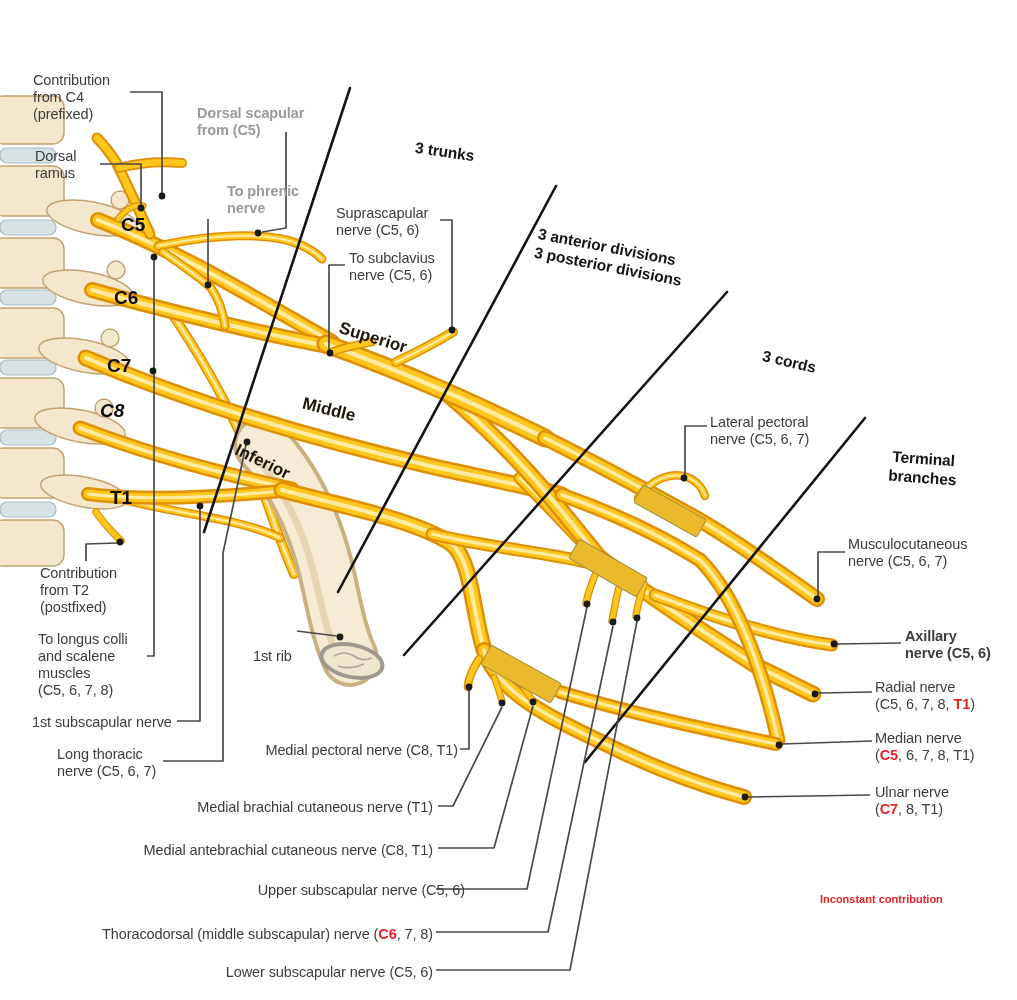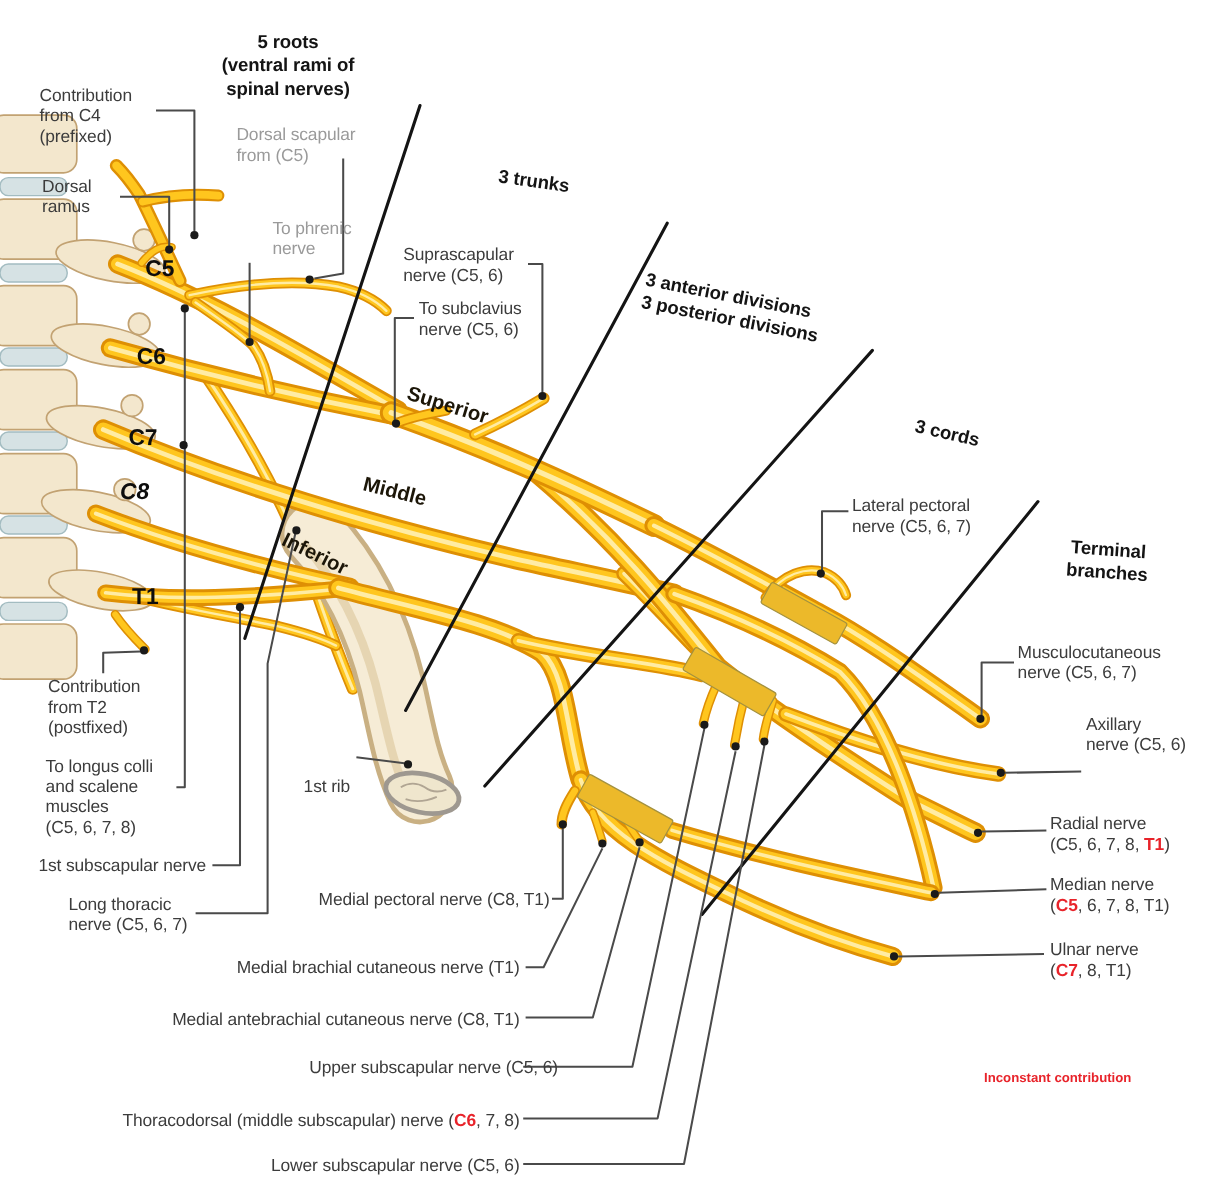--- a/index.html
+++ b/index.html
@@ -1,21 +1,21 @@
 <!DOCTYPE html>
 <html><head>
 <meta charset="utf-8">
 <style>
   html,body{margin:0;padding:0;background:#fff;}
   #stage{position:relative;width:1017px;height:1000px;background:#ffffff;overflow:hidden;
          font-family:"Liberation Sans",sans-serif;}
   #art{position:absolute;left:0;top:0;}
   .lbl{position:absolute;font-size:14.5px;line-height:1.18;color:#3c3c3c;letter-spacing:-0.1px;white-space:nowrap;}
   .lbl .ln{display:block;}
-  .gray{color:#9a9a9a;}
+  .gray{color:#9a9a9a;font-weight:bold;}
   .rt{text-align:right;}
   .ctr{text-align:center;}
   .hdr{font-weight:bold;color:#141414;font-size:15.5px;line-height:1.25;}
   .level{position:absolute;font-weight:bold;font-size:19px;color:#0d0d0d;letter-spacing:0;}
   .trunkname{position:absolute;font-weight:bold;font-size:17px;color:#1c1608;}
   .red{color:#e8232a;font-weight:bold;}
   .legend{position:absolute;font-weight:bold;font-size:11px;color:#e8232a;margin-left:48px;}
   .nO{fill:none;stroke:#de8f04;stroke-linecap:round;}
   .nF{fill:none;stroke:#ffc61e;stroke-linecap:round;}
   .nH{fill:none;stroke:#fff0b2;stroke-linecap:round;opacity:.9;}
@@ -311,25 +311,20 @@
         <circle class="dot" cx="533" cy="702" r="3.4"></circle>
       <polyline class="ldr" points="436,889 527,889 587,607"></polyline>
         <circle class="dot" cx="587" cy="604" r="3.4"></circle>
       <polyline class="ldr" points="436,932 548,932 613,626"></polyline>
         <circle class="dot" cx="613" cy="622" r="3.4"></circle>
       <polyline class="ldr" points="436,970 570,970 637,621"></polyline>
         <circle class="dot" cx="637" cy="618" r="3.4"></circle>
     </g>
   </svg>
 
-  <div class="lbl hdr ctr" style="left:155px;top:26px;width:170px;">
-    <span class="ln">5 roots</span>
-    <span class="ln">(ventral rami of</span>
-    <span class="ln">spinal nerves)</span>
-  </div>
   <div class="lbl hdr" style="left:415px;top:142px;transform:rotate(8deg);">3 trunks</div>
   <div class="lbl hdr" style="left:540px;top:224px;transform:rotate(11deg);transform-origin:left top;">
     <span class="ln">3 anterior divisions</span>
     <span class="ln">3 posterior divisions</span>
   </div>
   <div class="lbl hdr" style="left:762px;top:352px;transform:rotate(13deg);">3 cords</div>
   <div class="lbl hdr ctr" style="left:878px;top:449px;width:90px;transform:rotate(4deg);">
     <span class="ln">Terminal</span>
     <span class="ln">branches</span>
   </div>
@@ -388,21 +383,21 @@
   <div class="lbl" style="left:253px;top:624px;margin-top:24px;">1st rib</div>
 
   <div class="lbl" style="left:710px;top:414px;">
     <span class="ln">Lateral pectoral</span>
     <span class="ln">nerve (C5, 6, 7)</span>
   </div>
   <div class="lbl" style="left:848px;top:536px;">
     <span class="ln">Musculocutaneous</span>
     <span class="ln">nerve (C5, 6, 7)</span>
   </div>
-  <div class="lbl" style="left:905px;top:596px;">
+  <div class="lbl" style="left:905px;top:628px;font-weight:bold;">
     <span class="ln">Axillary</span>
     <span class="ln">nerve (C5, 6)</span>
   </div>
   <div class="lbl" style="left:875px;top:679px;">
     <span class="ln">Radial nerve</span>
     <span class="ln"><span>(C5, 6, 7,  8, </span><span class="red">T1</span><span>)</span></span>
   </div>
   <div class="lbl" style="left:875px;top:730px;">
     <span class="ln">Median nerve</span>
     <span class="ln"><span>(</span><span class="red">C5</span><span>, 6, 7,  8, T1)</span></span>

